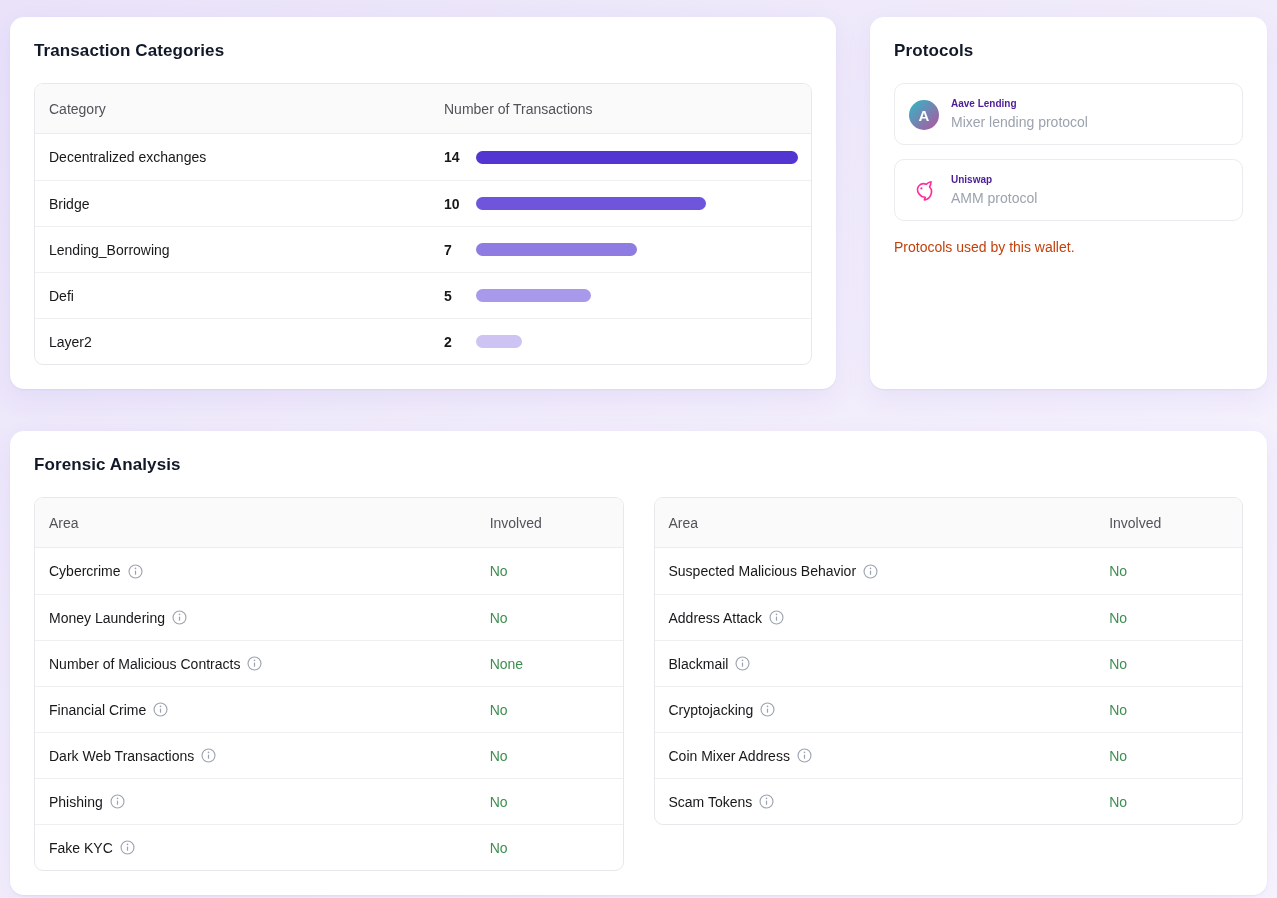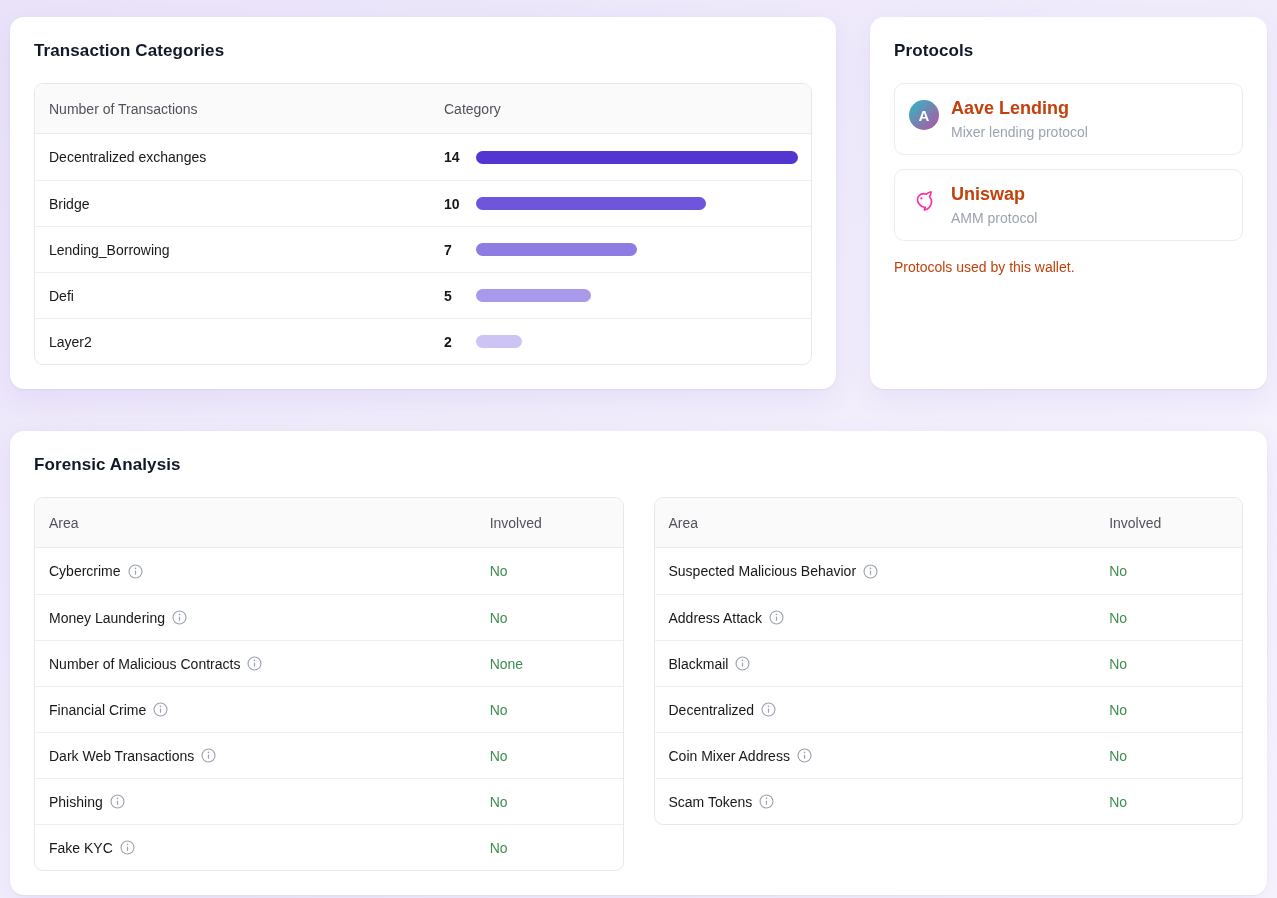--- a/index.html
+++ b/index.html
@@ -66,43 +66,43 @@
     width: 30px; height: 30px; border-radius: 50%;
     display: flex; align-items: center; justify-content: center;
     flex: 0 0 30px; margin-top: 2px;
   }
   .p-icon.aave {
     color: #fff; font-weight: 700; font-size: 15px;
     background: linear-gradient(135deg, #2ebac6 0%, #b6509e 100%);
   }
   .p-icon.uni { background: transparent; }
   .p-text { display: flex; flex-direction: column; gap: 5px; }
-  .p-name { font-size: 18px; font-weight: 700; color: #c2410c; }
+  .p-name { font-size: 10px; font-weight: 700; color: #4c1d95; }
   .p-desc { font-size: 14px; color: #9ca3af; }
   .caption { font-size: 14px; color: #c2410c; margin-top: 18px; }
   
   .forensic-grid { display: grid; grid-template-columns: 1fr 1fr; gap: 30px; align-items: start; }
   .f-cols { grid-template-columns: 3fr 1fr; }
   .f-label { display: inline-flex; align-items: center; gap: 7px; color: #18181b; justify-content: flex-end; }
   .f-value { font-weight: 500; }
   .info { display: inline-flex; align-items: center; cursor: pointer; line-height: 0; }
 </style>
 </head>
 <body>
 
 <div class="page">
 
   <div class="top-row">
 
     <section class="card">
       <h2>Transaction Categories</h2>
       <div class="table">
         <div class="thead cat-grid">
+          <div class="th">Category</div>
           <div class="th">Number of Transactions</div>
-          <div class="th">Category</div>
         </div>
         <div id="cat-rows">
             <div class="tr cat-grid">
               <div class="td">Decentralized exchanges</div>
               <div class="td value-cell">
                 <span class="count">14</span>
                 <span class="bar-track">
                   <span class="bar" style="width: 100%; background: rgb(83, 53, 210);"></span>
                 </span>
               </div>
@@ -319,21 +319,21 @@
                       <circle cx="8" cy="8" r="6.9" fill="none" stroke="#9ca3af" stroke-width="1.2"></circle>
                       <rect x="7.35" y="6.9" width="1.3" height="4.6" rx="0.65" fill="#9ca3af"></rect>
                       <circle cx="8" cy="4.7" r="0.85" fill="#9ca3af"></circle>
                     </svg>
                   </span>
                 </span></div>
               <div class="td"><span class="f-value" style="color: rgb(62, 142, 80);">No</span></div>
             </div>
             <div class="tr f-cols">
               <div class="td"><span class="f-label">
-                  <span>Decentralized</span>
+                  <span>Cryptojacking</span>
                   <span class="info">
                     <svg width="15" height="15" viewBox="0 0 16 16">
                       <circle cx="8" cy="8" r="6.9" fill="none" stroke="#9ca3af" stroke-width="1.2"></circle>
                       <rect x="7.35" y="6.9" width="1.3" height="4.6" rx="0.65" fill="#9ca3af"></rect>
                       <circle cx="8" cy="4.7" r="0.85" fill="#9ca3af"></circle>
                     </svg>
                   </span>
                 </span></div>
               <div class="td"><span class="f-value" style="color: rgb(62, 142, 80);">No</span></div>
             </div>

